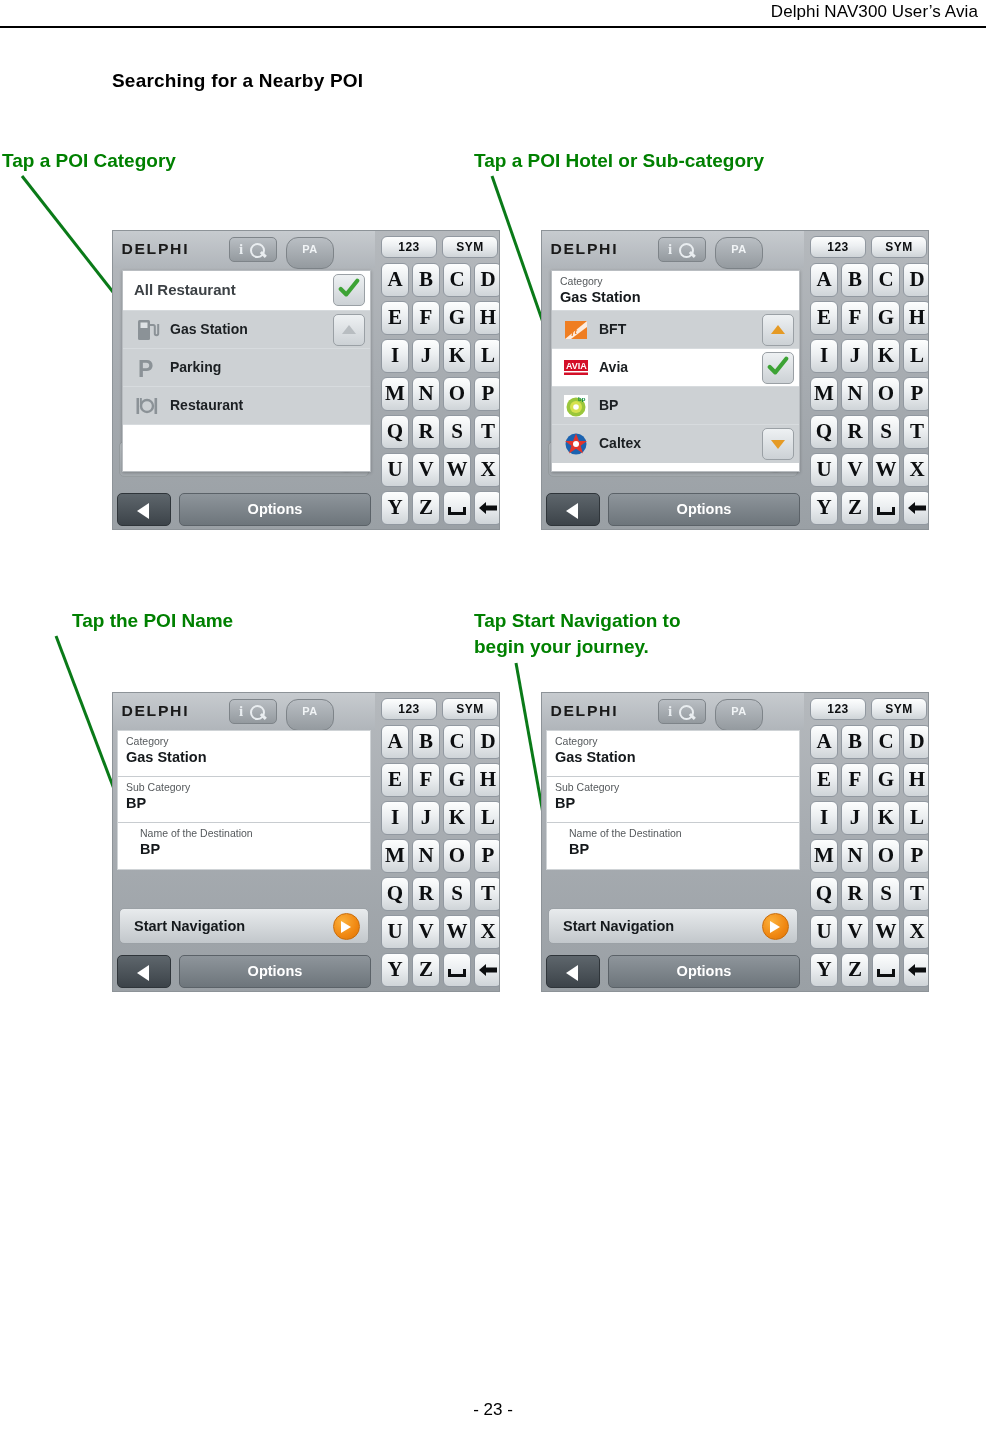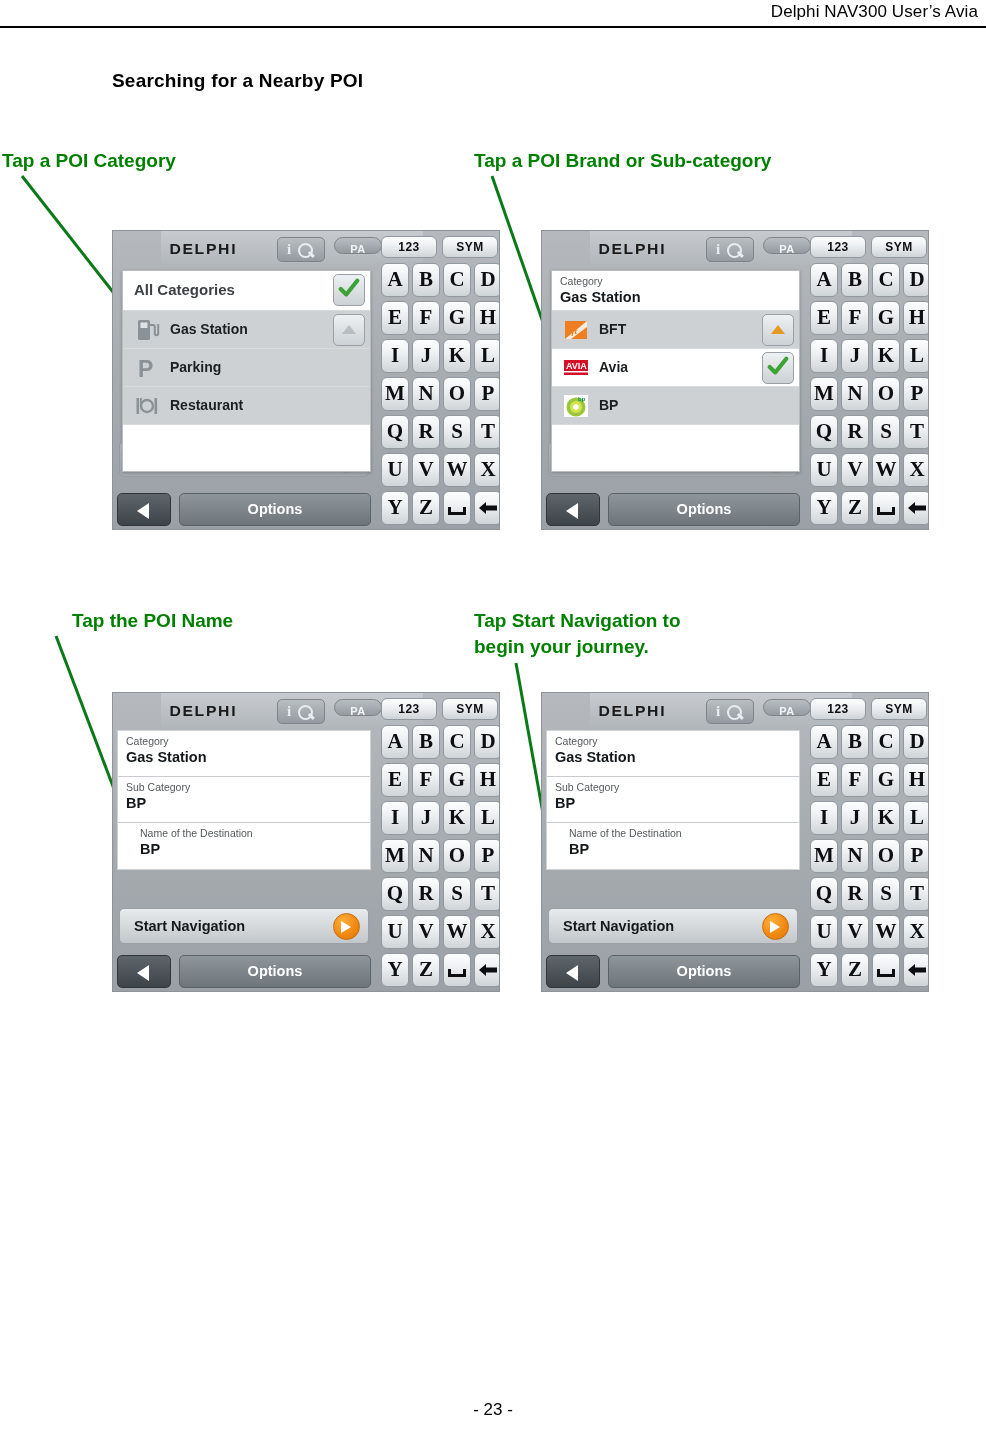--- a/index.html
+++ b/index.html
@@ -83,21 +83,20 @@
   .dev-right { left: 541px; }
   .dev-top    { top: 230px; }
   .dev-bottom { top: 692px; }
 
   
   .dev-topbar {
     position: absolute;
     left: 0; top: 0;
     width: 262px; height: 37px;
     background: linear-gradient(180deg, #c7cbcf 0%, #b0b5ba 100%);
-    margin-left: 48px;
   }
   .delphi-logo {
     position: absolute;
     left: 10px; top: 9px;
     font-size: 15px;
     font-weight: bold;
     letter-spacing: 1.6px;
     color: #1a1a1a;
     font-family: "Liberation Sans", sans-serif;
     transform: scaleX(1.05);
@@ -122,21 +121,21 @@
     border: 2px solid #e9edf0;
   }
   .btn-iq .iq-mag-h {
     position: absolute; left: 30px; top: 15px;
     width: 7px; height: 2.5px; background: #e9edf0;
     transform: rotate(45deg);
   }
   .btn-pa {
     position: absolute;
     left: 173px; top: 6px;
-    width: 48px; height: 17px;
+    width: 48px; height: 32px;
     border-radius: 12px;
     background: linear-gradient(180deg, #b9bec3 0%, #949a9f 100%);
     border: 1px solid #7e8489;
     box-sizing: border-box;
     text-align: center;
     line-height: 22px;
     font-size: 11px;
     font-weight: bold;
     color: #f1f4f6;
     letter-spacing: 0.5px;
@@ -391,21 +390,21 @@
 </style>
 </head>
 <body>
 
 <div class="page-header">Delphi NAV300 User’s Avia</div>
 <div class="header-rule"></div>
 <div class="section-title">Searching for a Nearby POI</div>
 <div class="page-number">- 23 -</div>
 
 <div class="callout" style="left:2px; top:148px;">Tap a POI Category</div>
-<div class="callout" style="left:474px; top:148px;">Tap a POI Brand or Sub-category</div>
+<div class="callout" style="left:474px; top:148px;">Tap a POI Hotel or Sub-category</div>
 <div class="callout" style="left:36px; top:608px;margin-left:36px;">Tap the POI Name</div>
 <div class="callout" style="left:474px; top:608px;">Tap Start Navigation to
 begin your journey.</div>
 
 <svg class="arrow-layer" viewBox="0 0 986 1448">
   <defs>
     <marker id="gh" markerWidth="7" markerHeight="7" refX="5.6" refY="3.5" orient="auto">
       <polygon points="0,0 7,3.5 0,7" fill="#0a7a18"></polygon>
     </marker>
   </defs>
@@ -426,21 +425,21 @@
     <div class="btn-pa">PA</div>
   </div>
 
   <div class="start-nav disabled" style="top:210px;">
     <span class="sn-label">Start Navigation</span>
     <span class="sn-arrow"></span>
   </div>
 
   <div class="list-popup" style="left:9px; top:39px; width:249px; height:202px;">
     <div class="list-head">
-      <span class="hd-main">All Categories</span>
+      <span class="hd-main">All Restaurant</span>
       <div class="rail-btn" style="top:3px;">
         <svg class="check-glyph" viewBox="0 0 24 24">
           <path d="M3 13 L9 19 L21 4" stroke="#3da335" stroke-width="4.5" fill="none" stroke-linecap="round" stroke-linejoin="round"></path>
         </svg>
       </div>
     </div>
 
     <div class="list-row">
       <svg class="row-icon" viewBox="0 0 28 26">
         <rect x="5" y="3" width="12" height="20" rx="1.5" fill="#8b9297"></rect>
@@ -578,20 +577,31 @@
         <g transform="translate(14,14)">
           <circle r="9.5" fill="#9ac63b"></circle>
           <circle r="6" fill="#d6e24e"></circle>
           <circle r="2.8" fill="#ffffff"></circle>
         </g>
         <text x="16" y="8" font-family="Liberation Sans, sans-serif" font-size="6" font-weight="bold" fill="#0a8a3c">bp</text>
       </svg>
       <span class="row-label">BP</span>
     </div>
 
+    <div class="list-row" style="border-bottom:none;">
+      <svg class="row-icon" viewBox="0 0 28 26">
+        <circle cx="14" cy="13" r="10.5" fill="#1c63b0"></circle>
+        <polygon points="14,2.5 17,10 25,10 18.6,14.8 21,22.5 14,17.8 7,22.5 9.4,14.8 3,10 11,10" fill="#e2342b"></polygon>
+        <circle cx="14" cy="13" r="3" fill="#ffffff"></circle>
+      </svg>
+      <span class="row-label">Caltex</span>
+      <div class="rail-btn" style="top:3px;">
+        <span class="tri-down"></span>
+      </div>
+    </div>
   </div>
 
   <div class="dev-botbar">
     <div class="btn-back"></div>
     <div class="btn-options">Options</div>
   </div>
 
   <div class="keyboard">
     <div class="kb-key mode" style="left:2px;  top:5px;  width:56px;">123</div>
     <div class="kb-key mode" style="left:63px; top:5px;  width:56px;">SYM</div>

